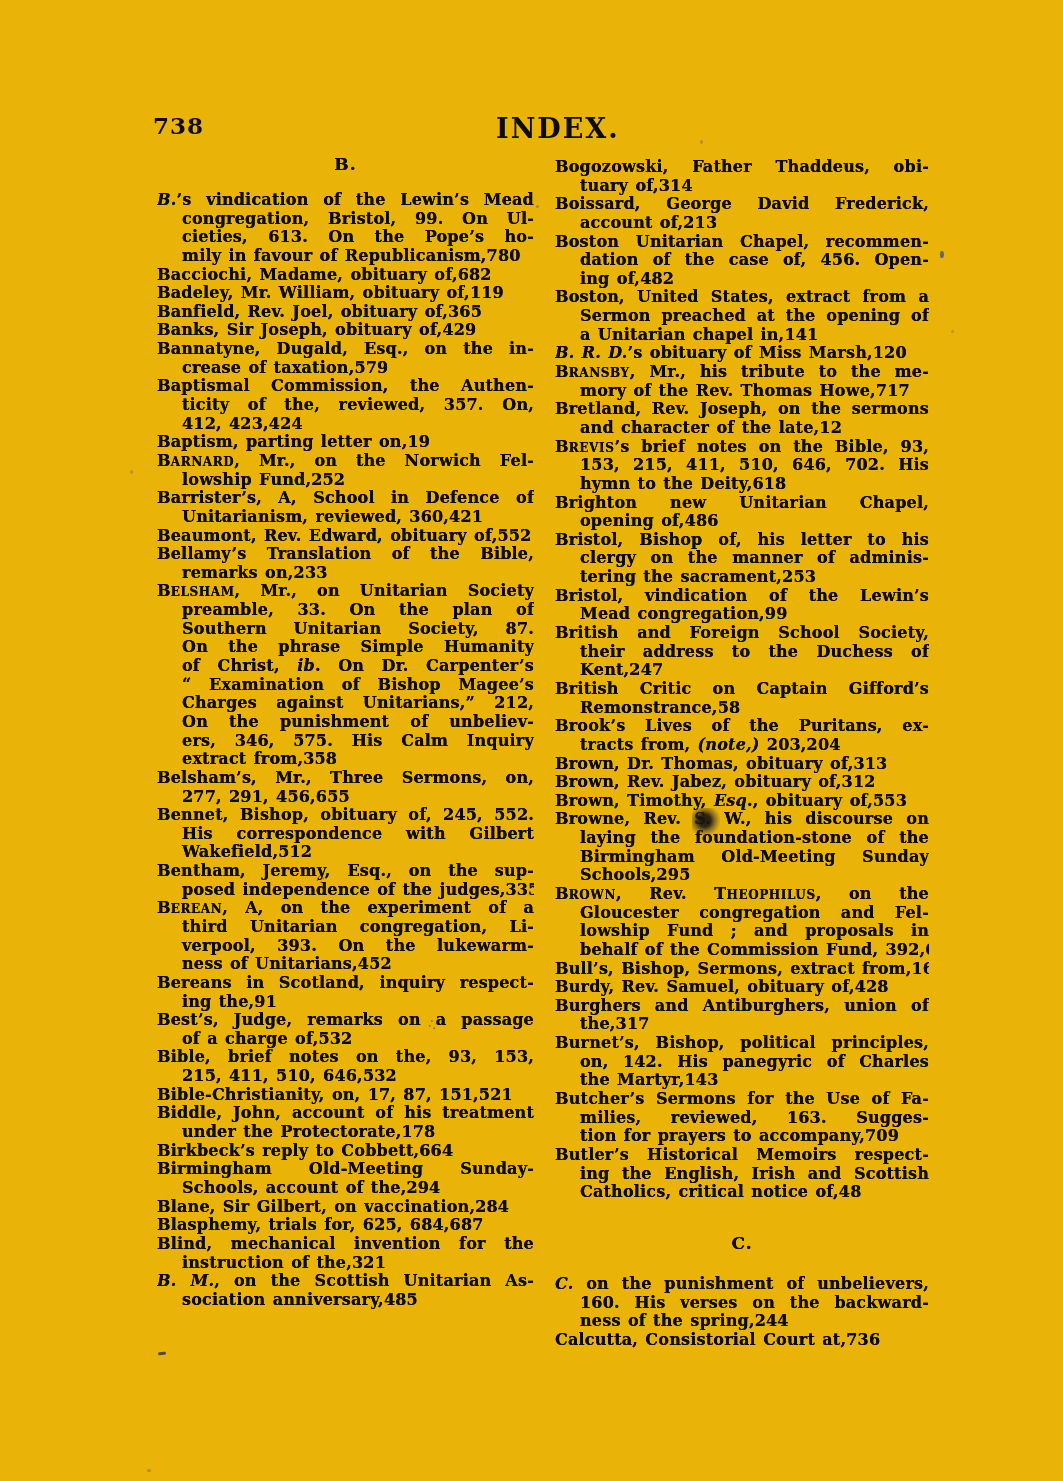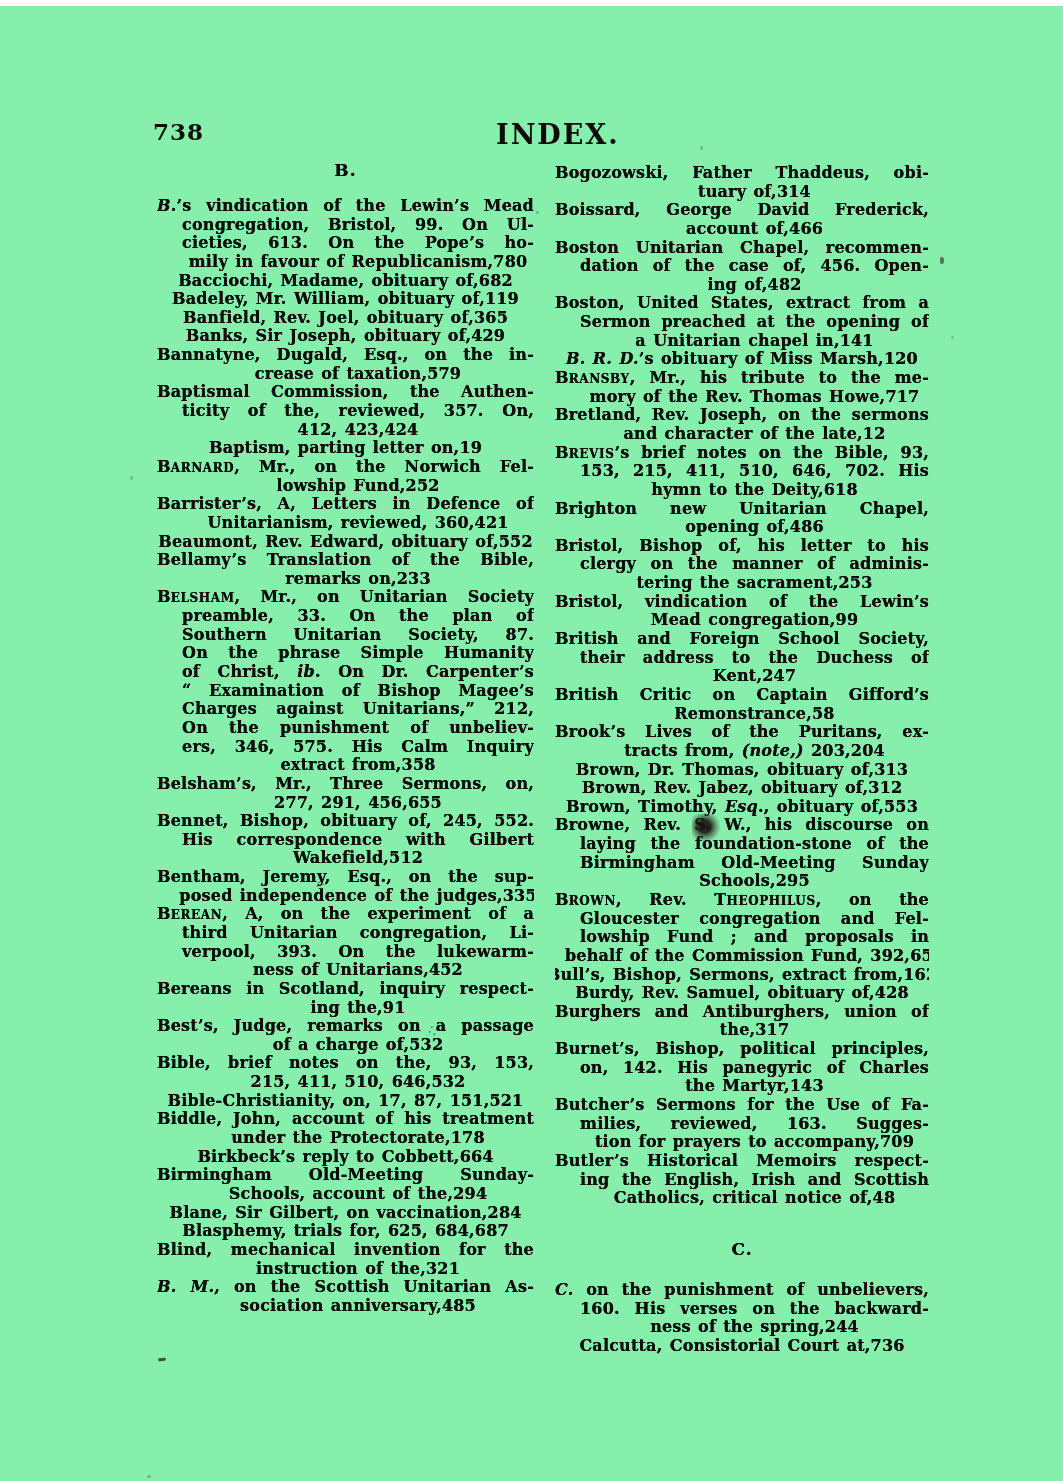--- a/index.html
+++ b/index.html
@@ -3,21 +3,21 @@
 <meta charset="utf-8">
 <style>
   html,body{margin:0;padding:0;}
   body{
     width:1063px;height:1481px;position:relative;
     background:#ffffff;
     font-family:"DejaVu Serif","Liberation Serif",serif;
     color:#0d0c0a;
     -webkit-font-smoothing:antialiased;
   }
-  .page{position:absolute;inset:0;background:#86efac;overflow:hidden;margin-top:6px;}
+  .page{position:absolute;inset:0;background:#eab308;overflow:hidden;}
   .hdr-num{
     position:absolute;left:153px;top:112px;
     font-size:23px;font-weight:700;letter-spacing:1px;
   }
   .hdr-title{
     position:absolute;left:496px;top:113px;
     font-size:27px;font-weight:700;letter-spacing:2px;
   }
   .col{
     position:absolute;font-size:16px;font-weight:700;
@@ -28,21 +28,21 @@
   .col-right{left:555px;top:158px;width:374px;}
   .sect{
     height:19px;line-height:19px;text-align:center;
     font-size:17px;letter-spacing:1px;
   }
   .sect.b{margin-bottom:17px;}
   .sect.c{margin-top:32px;margin-bottom:22px;}
   .ln{height:18.65px;line-height:18.65px;overflow:hidden;}
   .ln.ind{padding-left:25px;}
   .ln.just{text-align:justify;text-align-last:justify;}
-  .ln.num-line{display:flex;justify-content:center;}
+  .ln.num-line{display:flex;justify-content:flex-start;}
   .ln .txt{white-space:nowrap;}
   .ln .num{white-space:nowrap;}
   .sc{font-size:0.75em;text-transform:uppercase;letter-spacing:0.6px;}
   .it{font-style:italic;}
   .bi{font-style:italic;}
   .speck{position:absolute;background:#6a675f;border-radius:50%;}
   .blot{
     position:absolute;left:692px;top:808px;width:28px;height:28px;
     background:radial-gradient(ellipse at 45% 45%,
       rgba(25,22,18,0.95) 0%, rgba(25,22,18,0.9) 28%,
@@ -99,21 +99,21 @@
       </div>
       <div class="ln num-line">
         <span class="txt">Baptism, parting letter on,</span>
         <span class="num">19</span>
       </div>
       <div class="ln just">B<span class="sc">arnard</span>, Mr., on the Norwich Fel-</div>
       <div class="ln ind num-line">
         <span class="txt">lowship Fund,</span>
         <span class="num">252</span>
       </div>
-      <div class="ln just">Barrister’s, A, Letters in Defence of</div>
+      <div class="ln just">Barrister’s, A, School in Defence of</div>
       <div class="ln ind num-line">
         <span class="txt">Unitarianism, reviewed, 360,</span>
         <span class="num">421</span>
       </div>
       <div class="ln num-line">
         <span class="txt">Beaumont, Rev. Edward, obituary of,</span>
         <span class="num">552</span>
       </div>
       <div class="ln just">Bellamy’s Translation of the Bible,</div>
       <div class="ln ind num-line">
@@ -210,21 +210,21 @@
     </div>
   <div class="col col-right" id="col-right">
       <div class="ln just">Bogozowski, Father Thaddeus, obi-</div>
       <div class="ln ind num-line">
         <span class="txt">tuary of,</span>
         <span class="num">314</span>
       </div>
       <div class="ln just">Boissard, George David Frederick,</div>
       <div class="ln ind num-line">
         <span class="txt">account of,</span>
-        <span class="num">466</span>
+        <span class="num">213</span>
       </div>
       <div class="ln just">Boston Unitarian Chapel, recommen-</div>
       <div class="ln ind just">dation of the case of, 456. Open-</div>
       <div class="ln ind num-line">
         <span class="txt">ing of,</span>
         <span class="num">482</span>
       </div>
       <div class="ln just">Boston, United States, extract from a</div>
       <div class="ln ind just">Sermon preached at the opening of</div>
       <div class="ln ind num-line">

